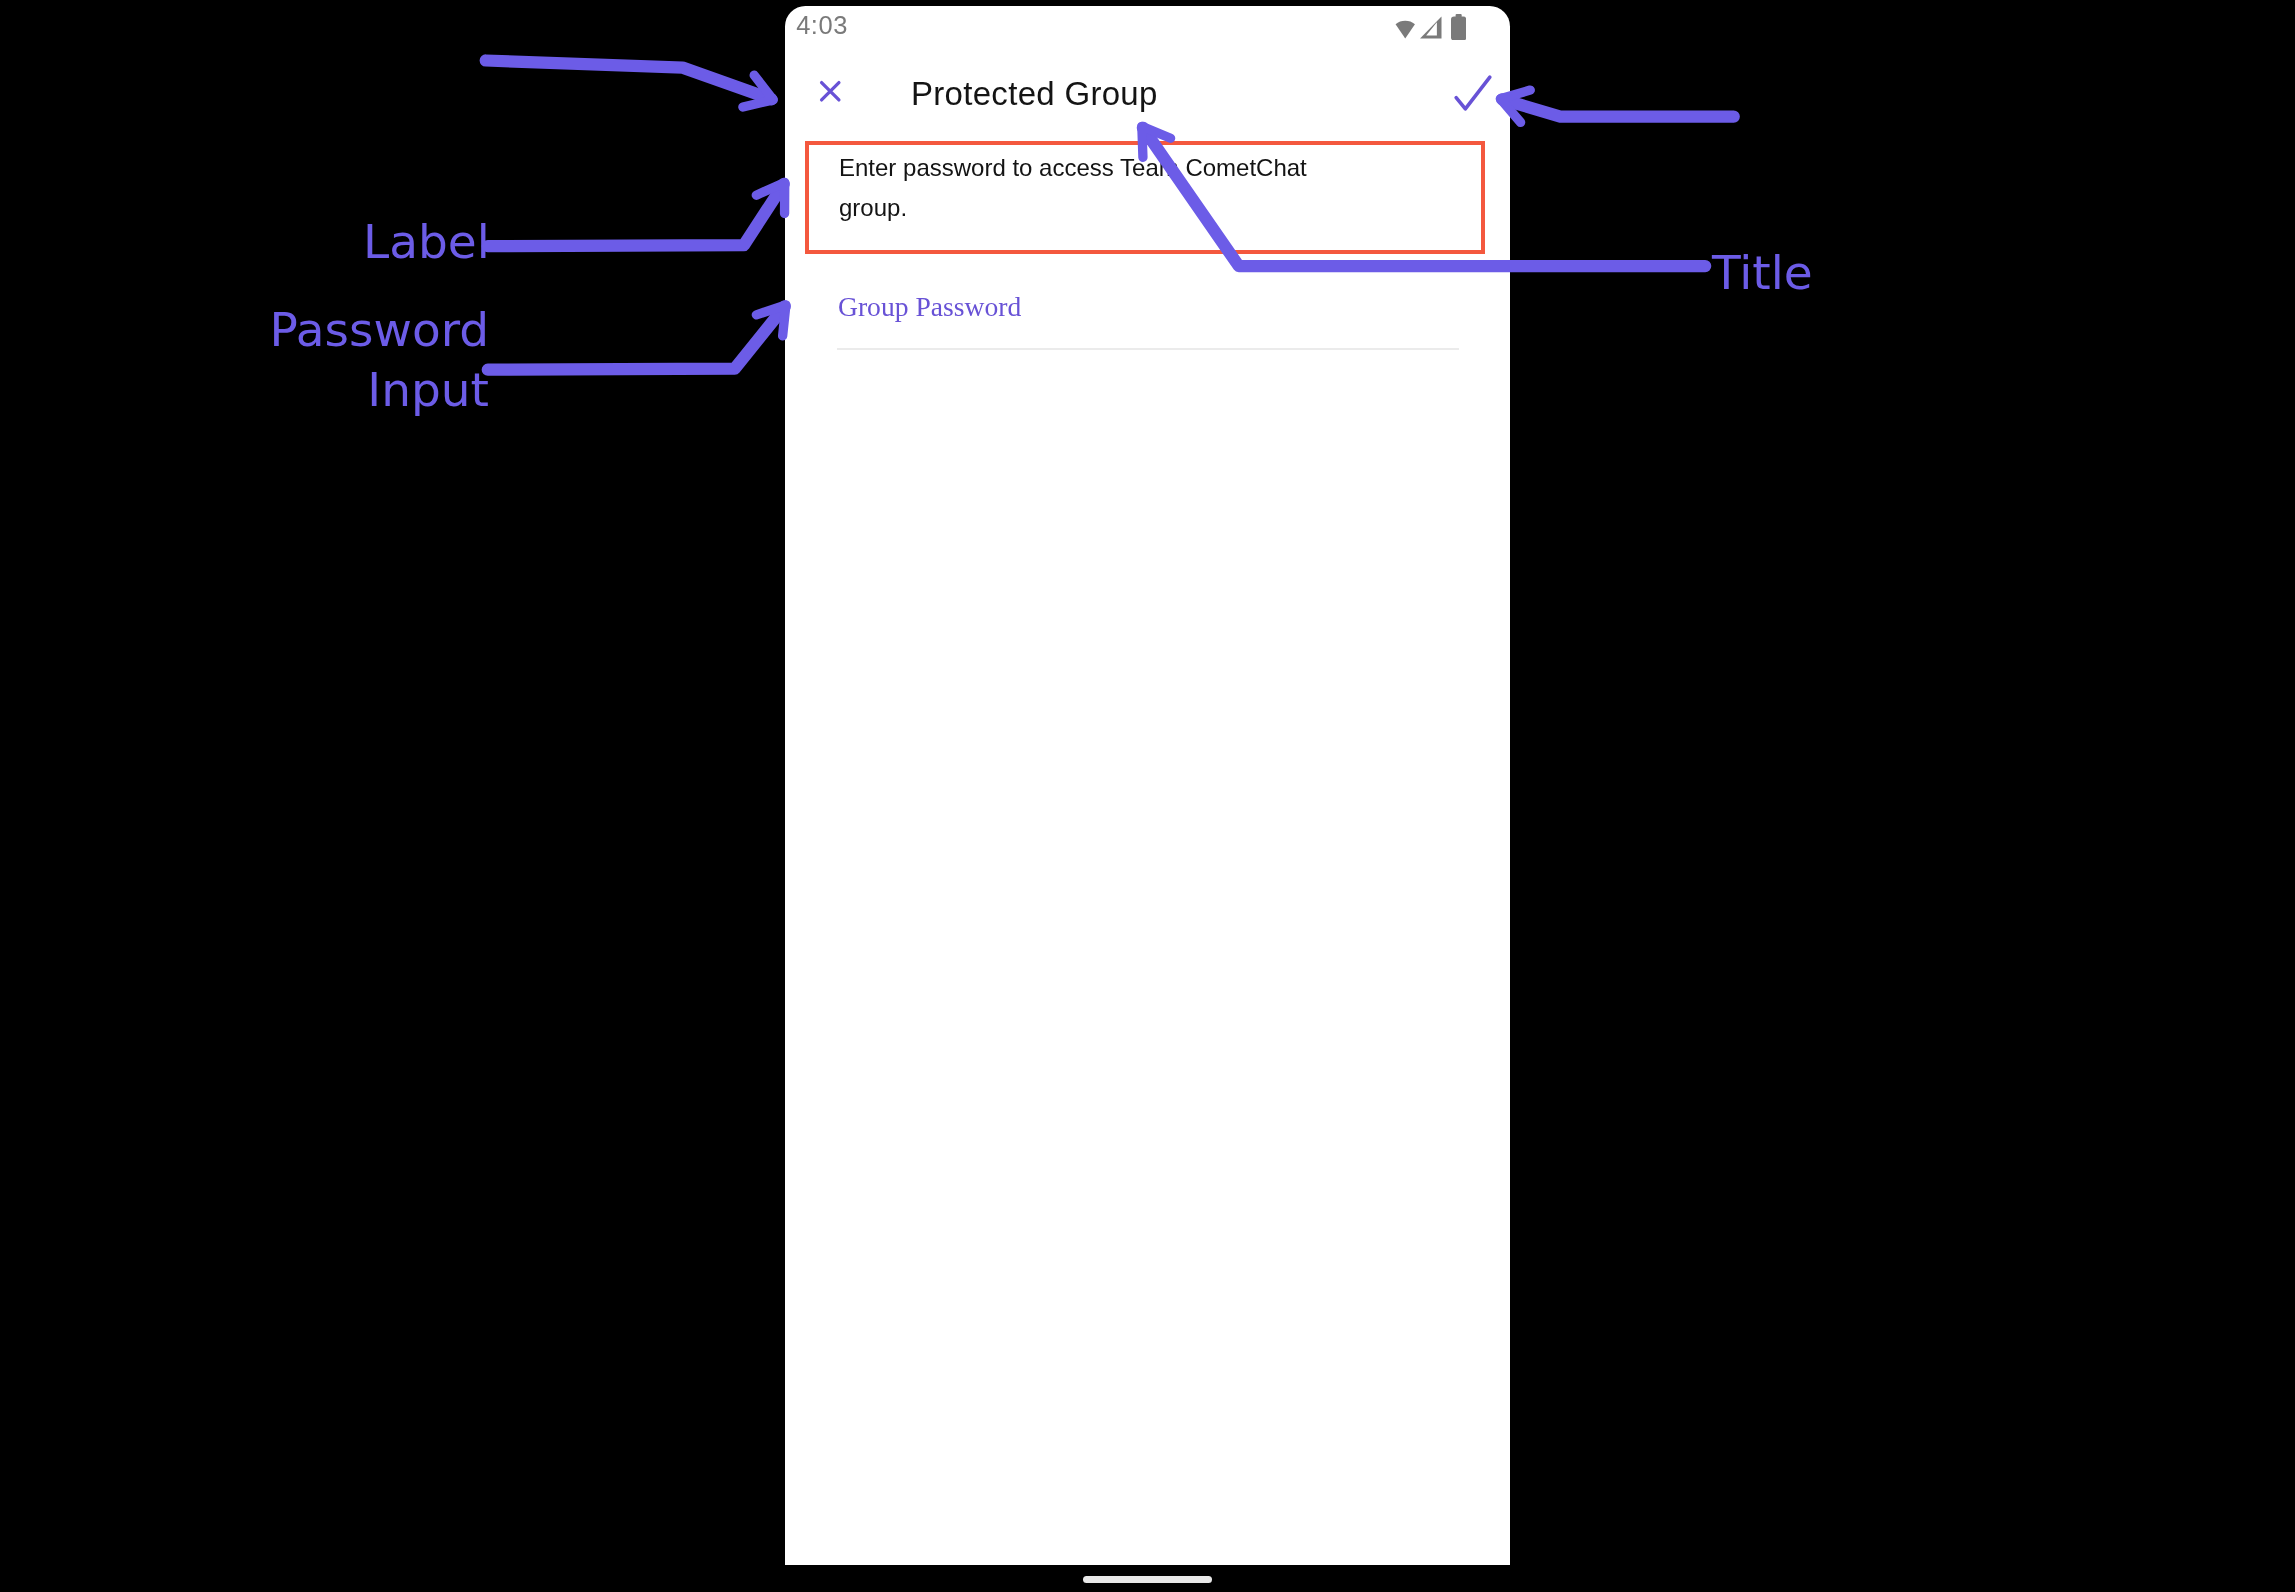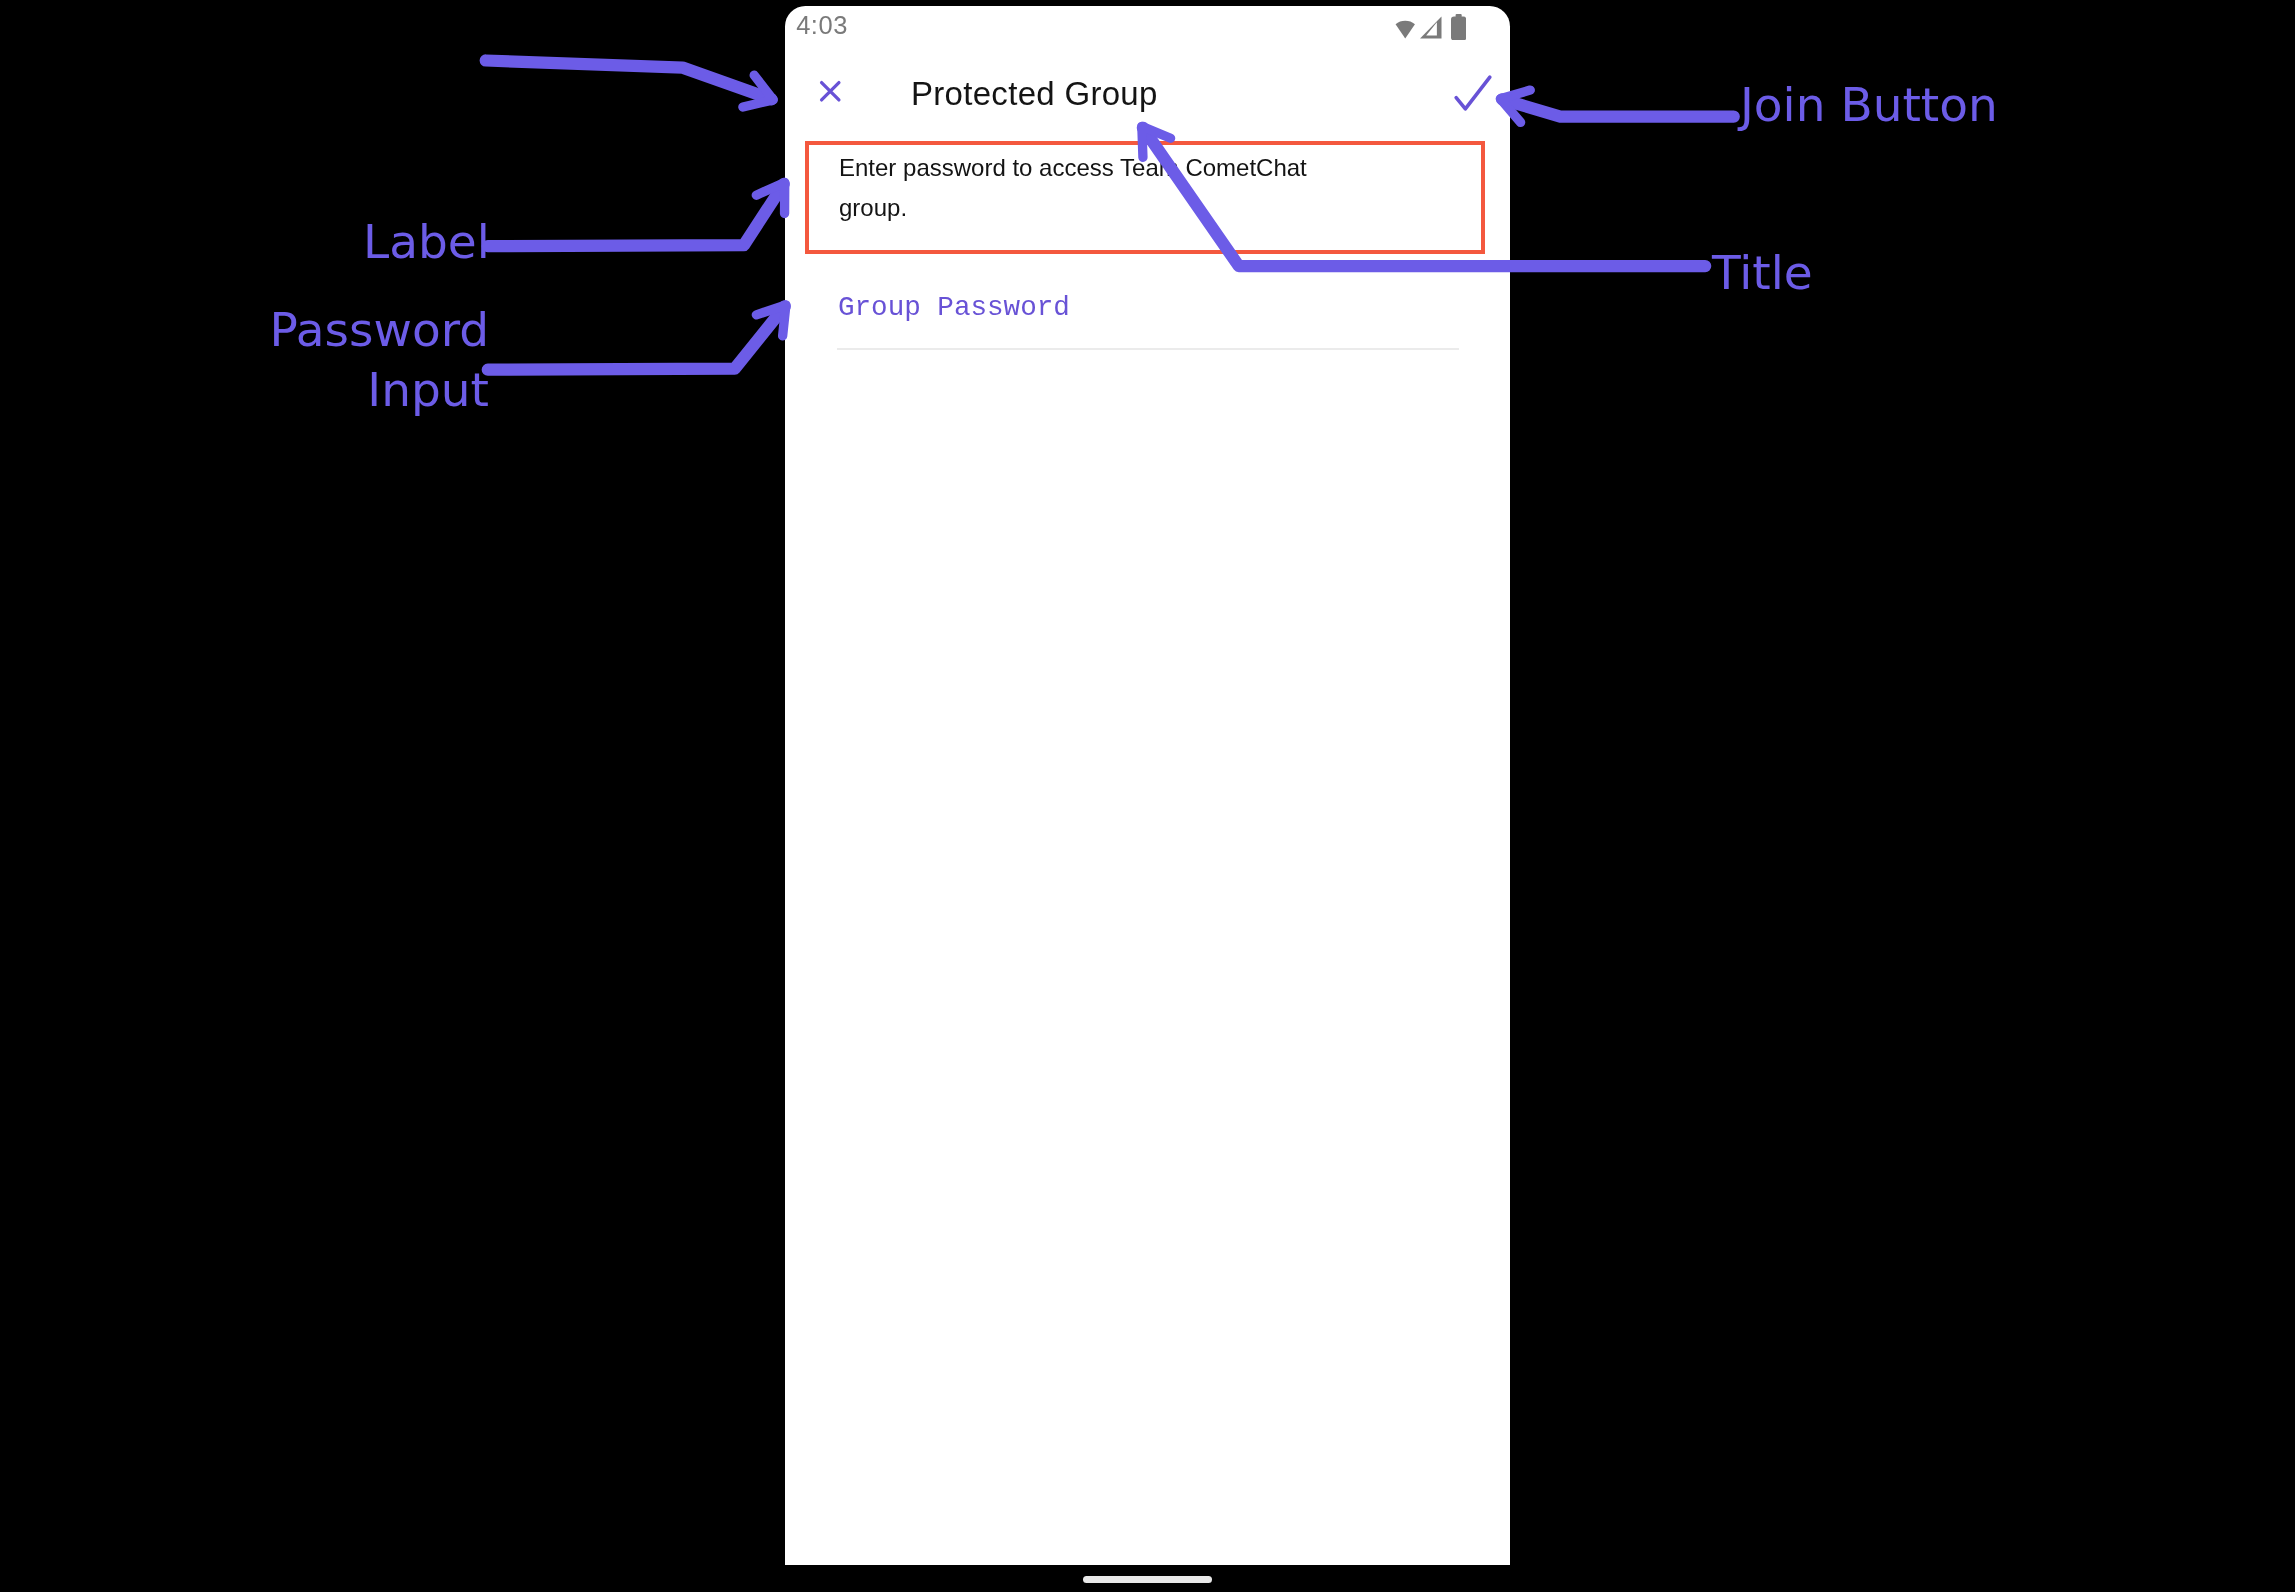--- a/index.html
+++ b/index.html
@@ -57,21 +57,21 @@
     position:absolute;left:20.4px;top:135px;width:680px;height:113px;
     border:4.1px solid var(--highlight-red);
     pointer-events:none;
   }
 
   .pw-field{position:absolute;left:52px;top:275px;width:622px;height:69px;}
   .pw-input{
     width:100%;height:100%;
     border:none;outline:none;background:transparent;
     border-bottom:2.6px solid var(--underline-gray);
-    font-family:Liberation Mono, monospace;
+    font-family:Liberation Serif, serif;
     font-size:27.6px;color:var(--app-purple);
     padding:0 0 13.3px 1px;
   }
   .pw-input::placeholder{color:var(--app-purple);opacity:1;}
 
   .home-indicator{
     position:absolute;left:1083px;top:1576px;width:129px;height:6.6px;
     background:var(--home-indicator-gray);border-radius:3.6px;
   }
 
@@ -149,21 +149,20 @@
 
     <div class="pw-field">
       <input class="pw-input" type="text" value="" placeholder="Group Password" style="">
     </div>
   </div>
 
   <div class="home-indicator"></div>
 
   <div class="ann-label ann-labelword">Label</div>
   <div class="ann-label ann-password">Password Input</div>
-  <div class="ann-label ann-join">Join Button</div>
   <div class="ann-label ann-title">Title</div>
 
   <svg class="arrow-layer" viewBox="0 0 4498 3121">
     <defs>
       <marker id="ah" viewBox="0 0 12 12" refX="9" refY="6" markerWidth="88" markerHeight="88" markerUnits="userSpaceOnUse" orient="auto-start-reverse">
         <path class="arrow-head" d="M2.5 1.5 L9.5 6 L2.5 10.5" stroke-width="2.5"></path>
       </marker>
     </defs>
     <path class="arrow" d="M952 118 L1338 132 L1512 194" marker-end="url(#ah)"></path>
     <path class="arrow" d="M956 482 L1458 480 L1536 360" marker-end="url(#ah)"></path>

